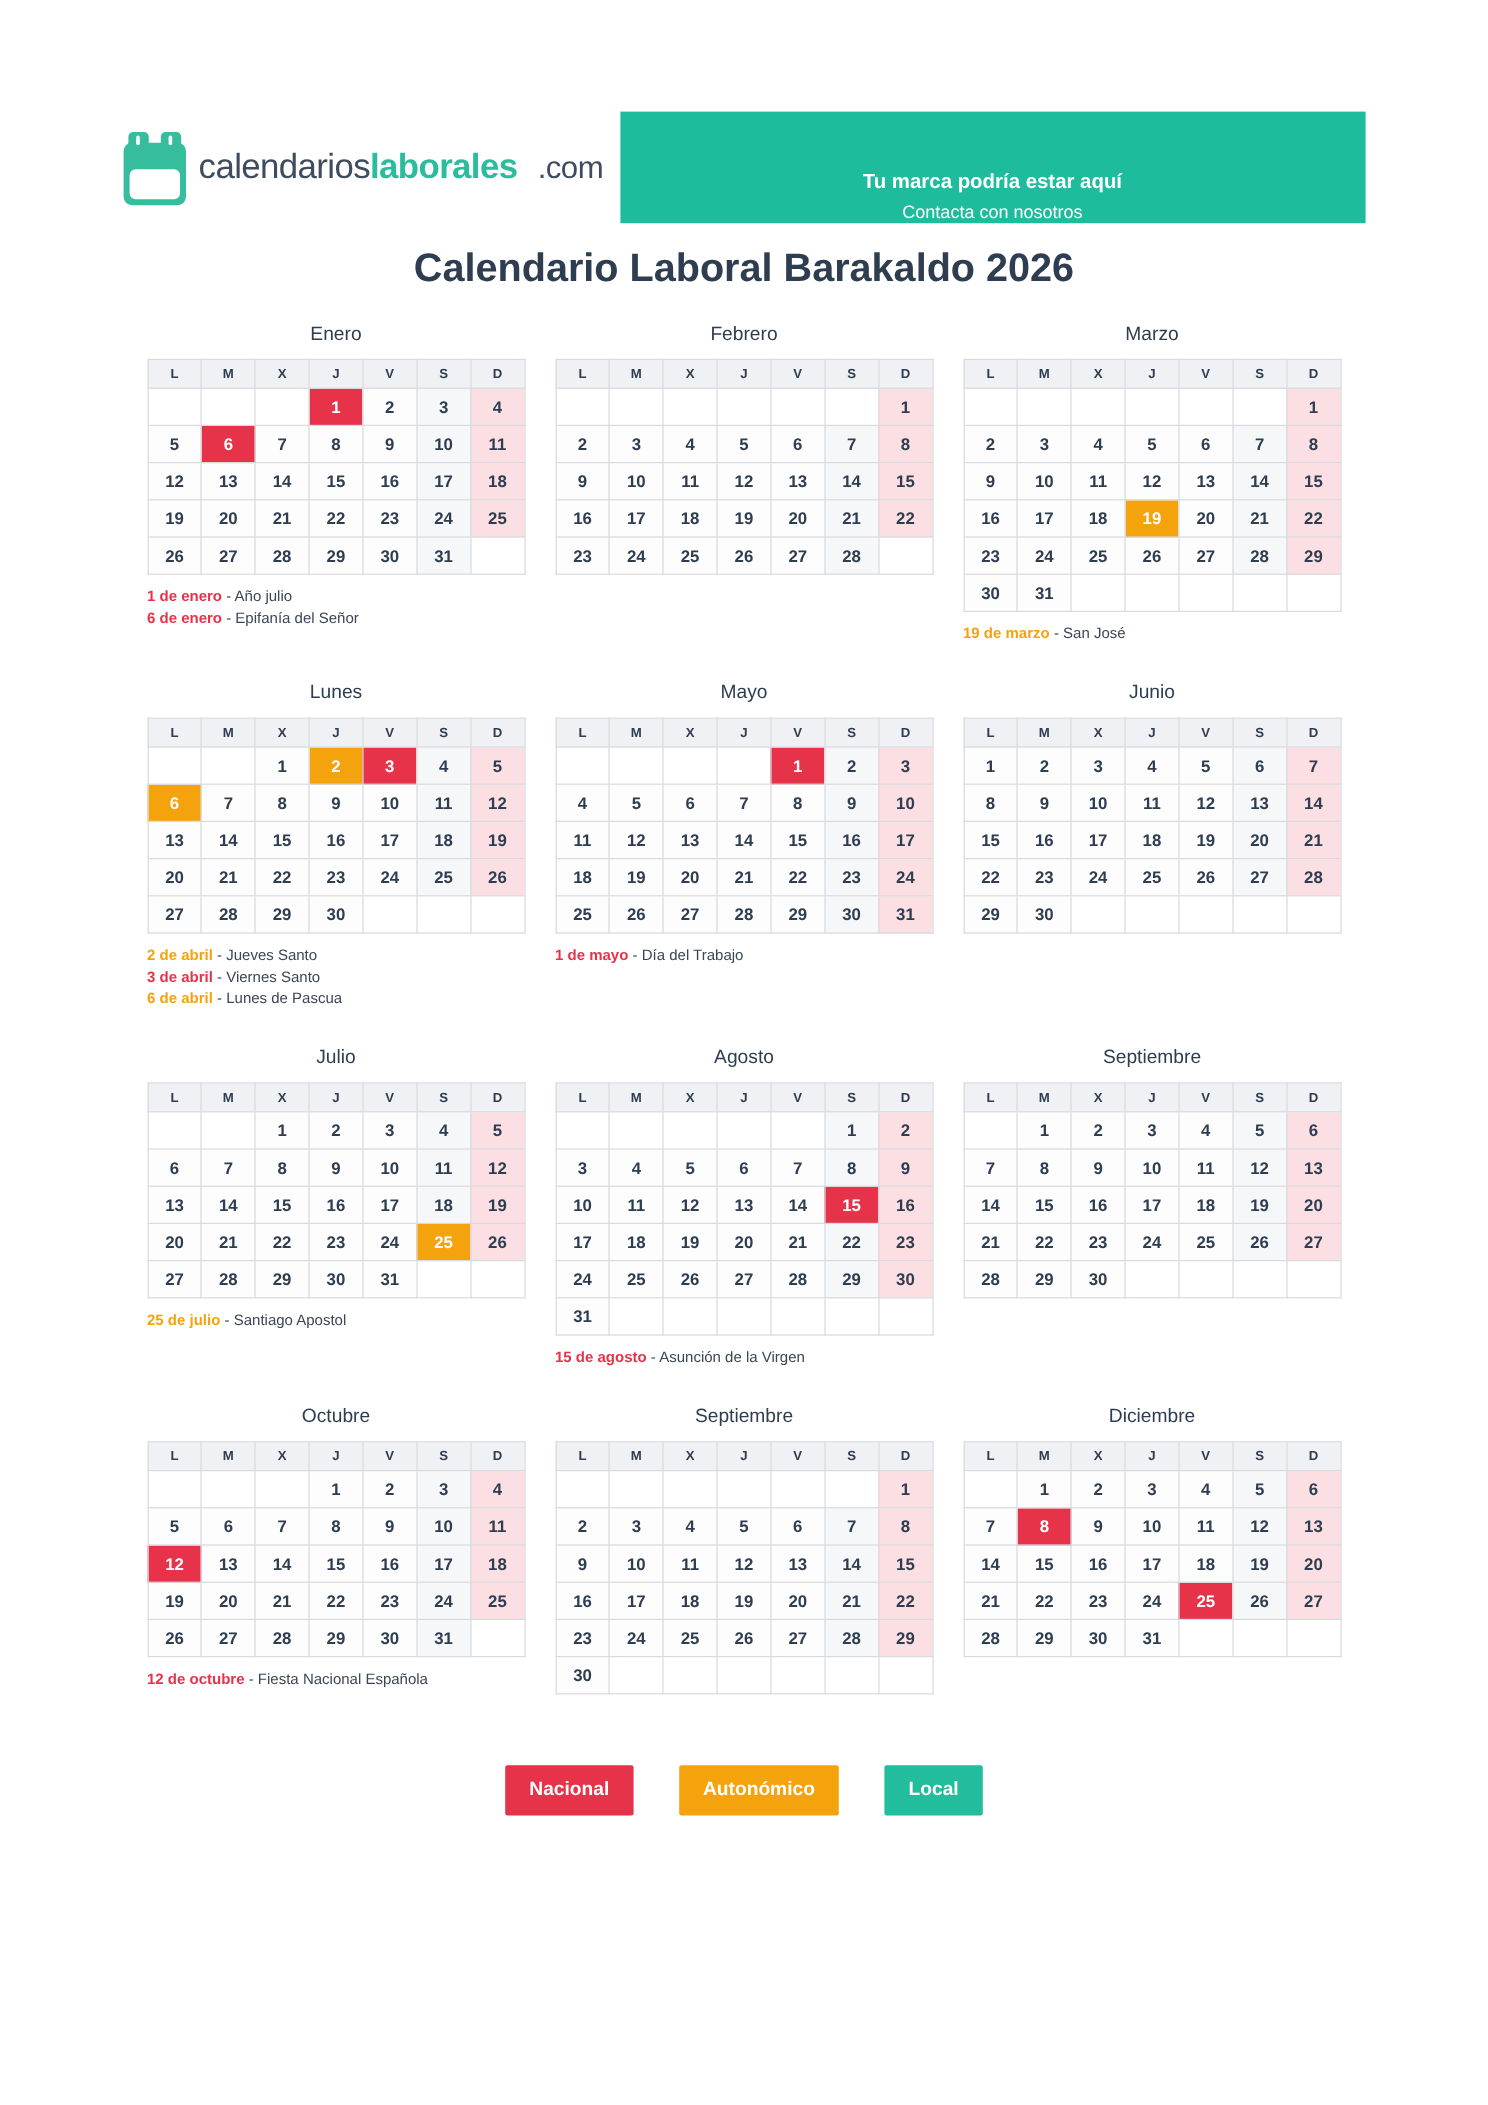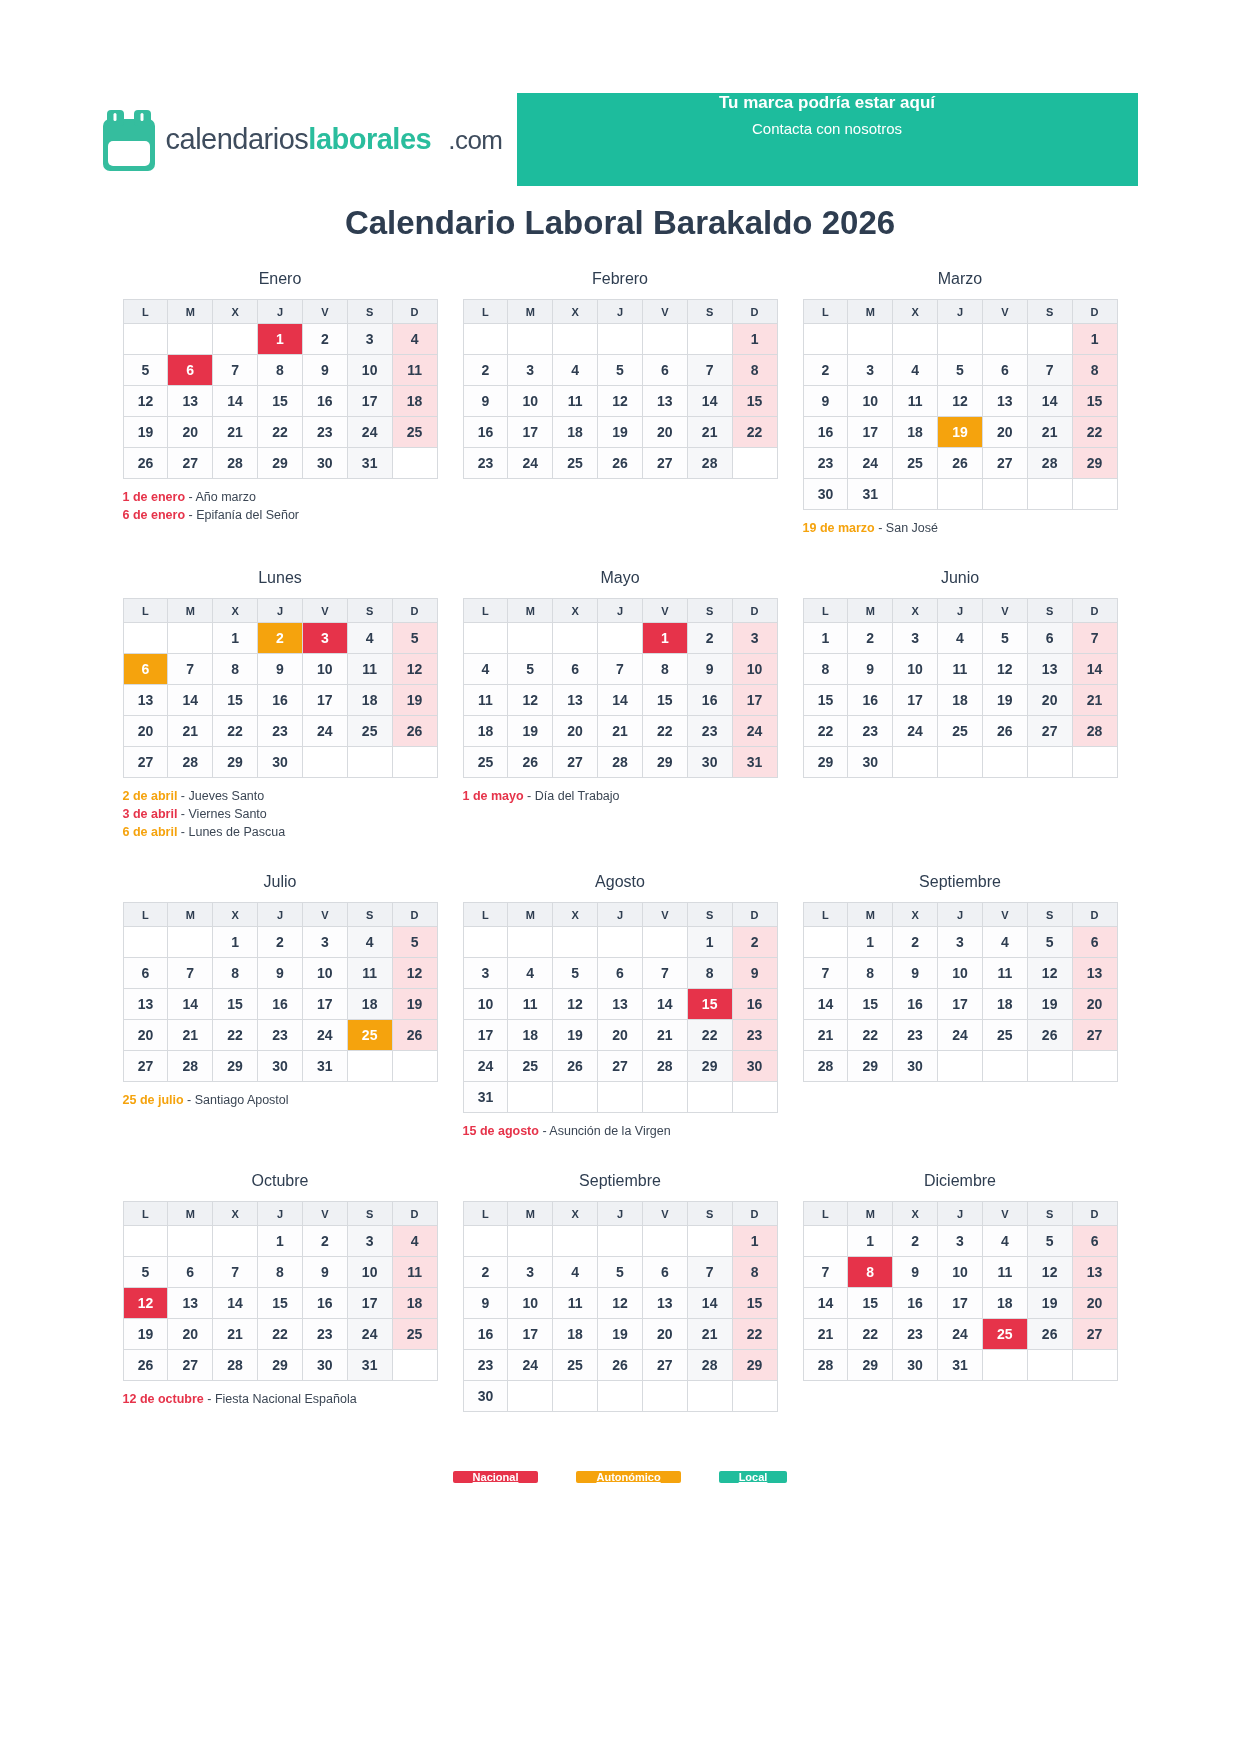--- a/index.html
+++ b/index.html
@@ -81,21 +81,21 @@
   }
   .logo-text b{color:#2abd9d;font-weight:700;}
   .logo-text .tld{font-size:26px;margin-left:17px;}
   .banner{
     margin-left:auto;
     width:621px;
     height:93px;
     background:var(--banner_bg);
     display:flex;
     flex-direction:column;
-    justify-content:flex-start;
+    justify-content:flex-end;
     align-items:center;
     gap:7px;
     text-decoration:none;
     cursor:pointer;
   }
   .banner-line1{color:#ffffff;font-weight:700;font-size:17px;}
   .banner-line2{color:#ffffff;font-size:15px;}
   
   .page-title{
     text-align:center;
@@ -159,26 +159,25 @@
   .legend{
     display:flex;
     justify-content:center;
     gap:38px;
     margin:46px 0 170px;
   }
   .legend-btn{
     border:none;
     color:#ffffff;
     font-weight:700;
-    font-size:11px;
-    padding:0 20px;
+    font-size:16px;
+    padding:12px 20px;
     border-radius:2px;
     font-family:inherit;
     cursor:pointer;
-    text-decoration:underline;
   }
   .legend-btn.nacional{background:var(--nacional);}
   .legend-btn.autonomico{background:var(--autonomico);}
   .legend-btn.local{background:var(--local);}
 </style>
 </head>
 <body>
 
 <header class="header">
   <a class="logo">
@@ -254,21 +253,21 @@
             <td>27</td>
             <td>28</td>
             <td>29</td>
             <td>30</td>
             <td class="sat">31</td>
             <td class="empty"></td>
           </tr>
         </tbody>
     </table>
     <div class="notes">
-        <p><strong class="note-nacional">1 de enero</strong><span> - Año marzo</span></p>
+        <p><strong class="note-nacional">1 de enero</strong><span> - Año julio</span></p>
         <p><strong class="note-nacional">6 de enero</strong><span> - Epifanía del Señor</span></p>
       </div>
   </div>
 
   <div class="month">
     <h2 class="month-title">Febrero</h2>
     <table class="cal">
       <thead>
         <tr>
             <th>L</th>

